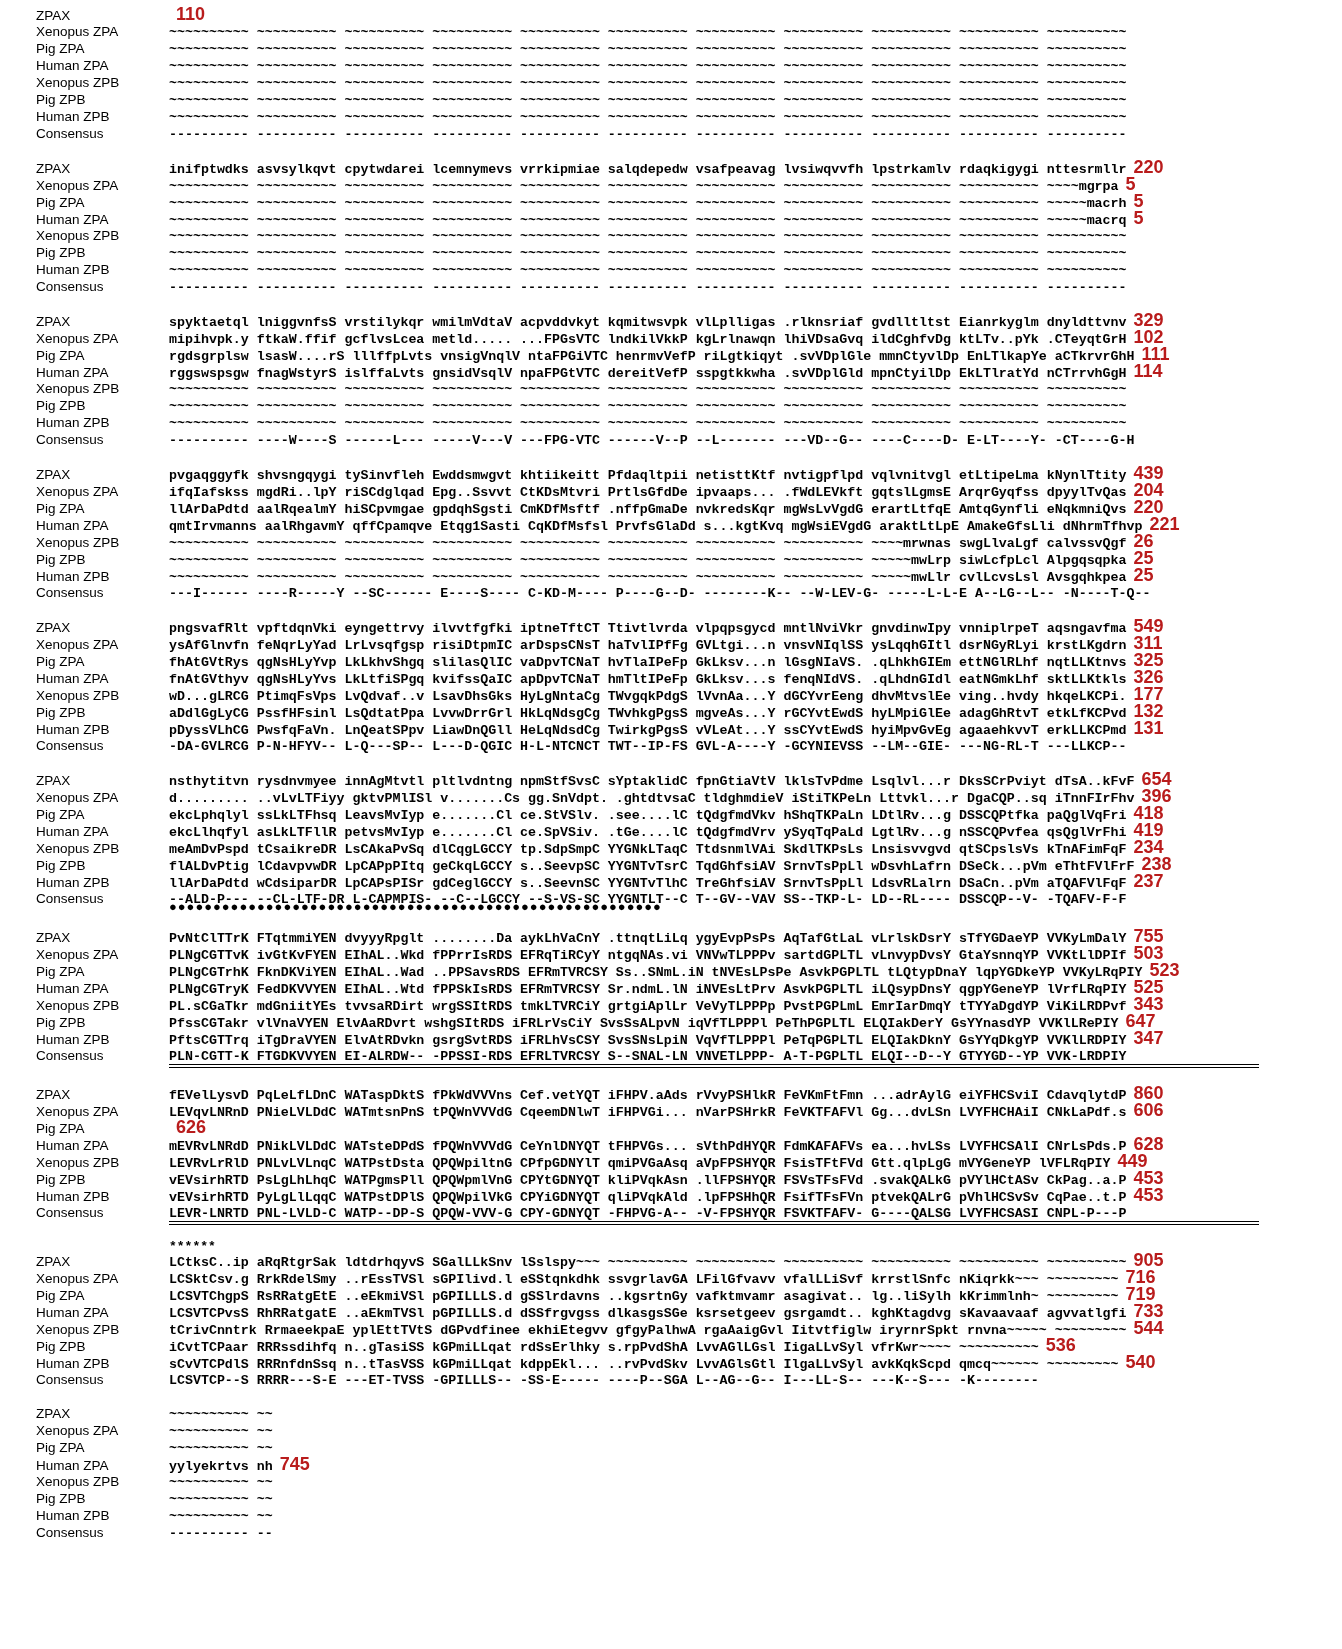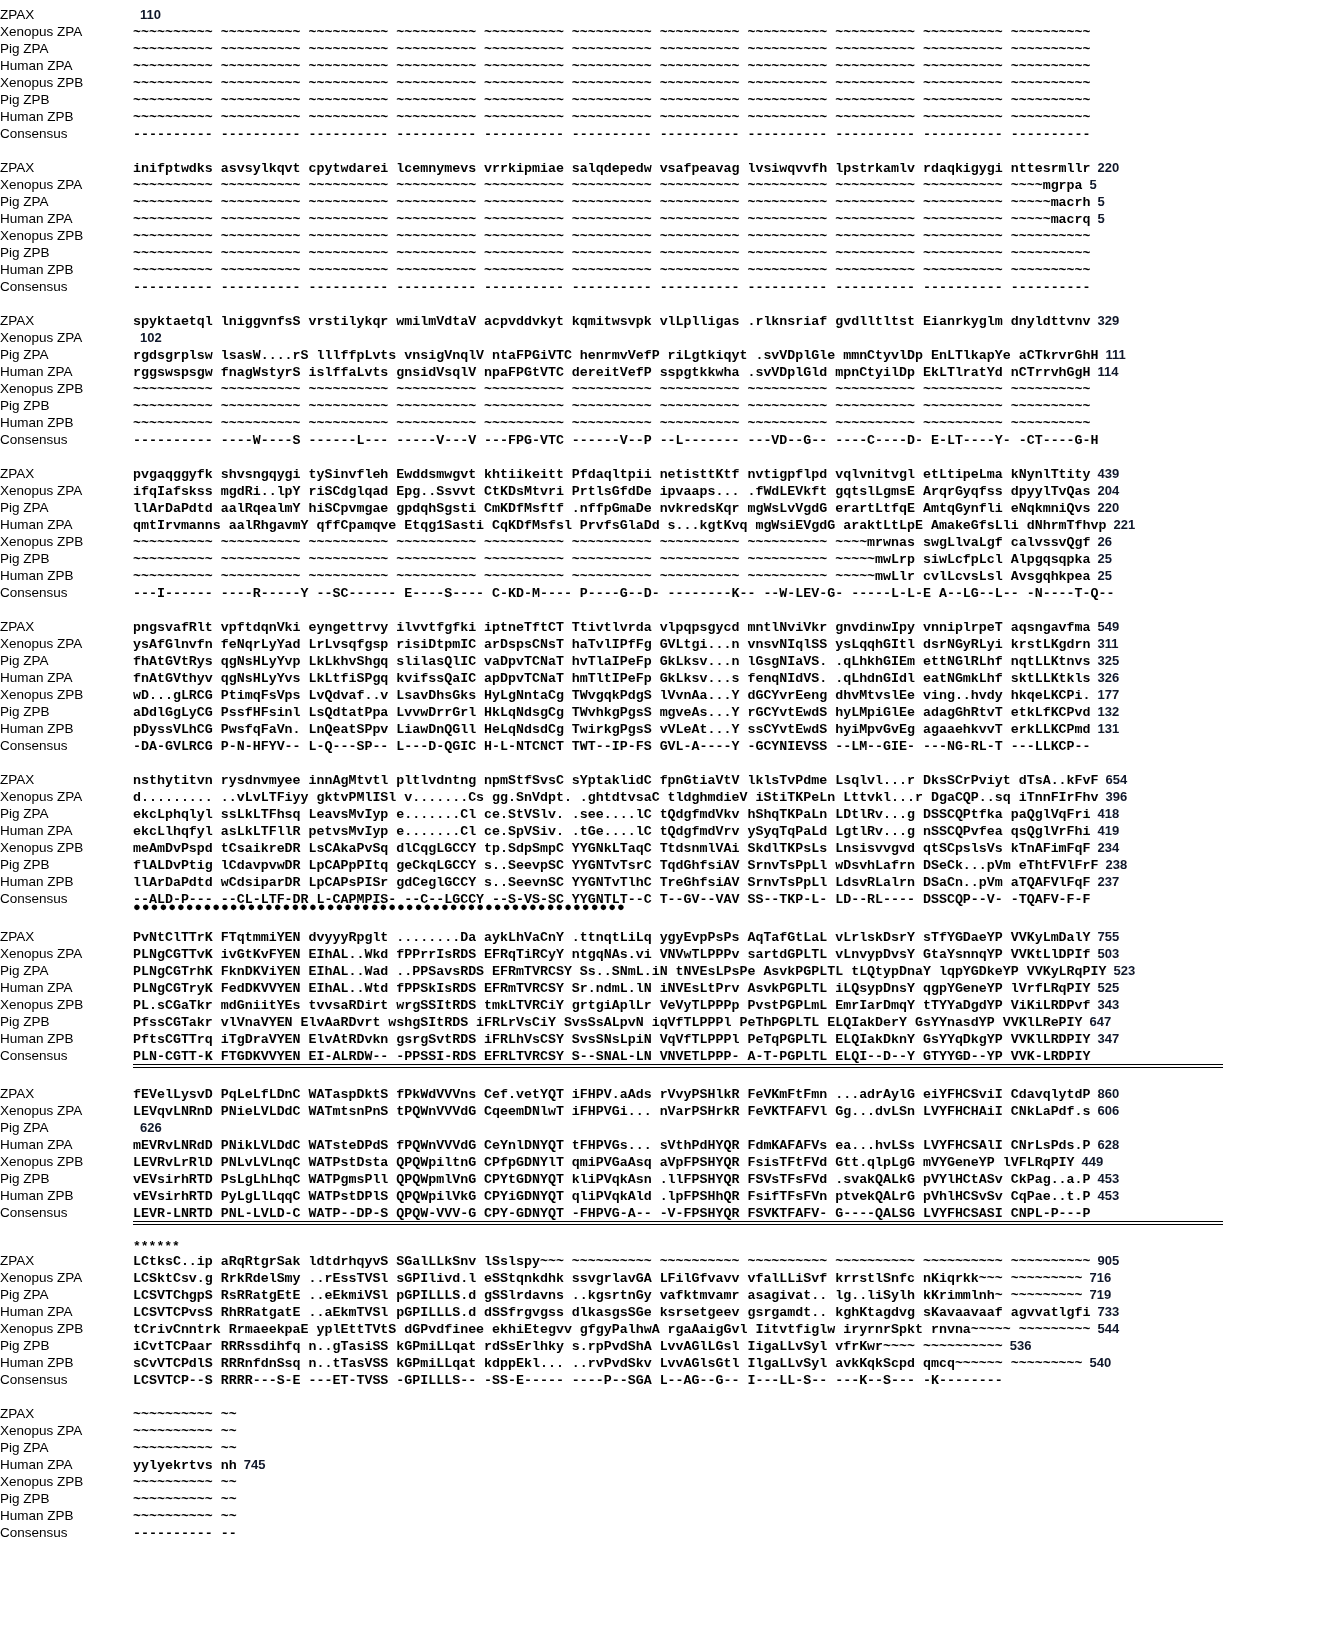--- a/index.html
+++ b/index.html
@@ -9,20 +9,21 @@
   }
   body {
     width: 1342px;
     min-height: 1649px;
     font-family: "Liberation Mono", "DejaVu Sans Mono", monospace;
   }
   .sheet {
     width: 1178px;
     padding: 6px 0 0 0;
     box-sizing: border-box;
+    margin-left: 36px;
   }
   .block {
     margin-bottom: 17px;
   }
   .row {
     display: flex;
     align-items: baseline;
     white-space: pre;
     height: 17px;
     line-height: 17px;
@@ -45,23 +46,23 @@
     letter-spacing: 0px;
     font-weight: bold;
     color: #000;
     white-space: pre;
   }
   .seq.cons {
     font-weight: bold;
   }
   .num {
     font-family: "Liberation Sans", sans-serif;
-    font-size: 13px;
-    font-weight: bold;
-    color: #0f172a;
+    font-size: 18px;
+    font-weight: bold;
+    color: #b91c1c;
     margin-left: 7px;
     white-space: pre;
   }
   .ann-dots {
     display: block;
     height: 6px;
     margin-top: -2px;
     margin-left: 133px;
     letter-spacing: 1px;
     font-size: 13px;
@@ -111,21 +112,21 @@
         <div class="row"><span class="label"><span class="ital">Xenopus</span> ZPA</span><span class="seq">~~~~~~~~~~ ~~~~~~~~~~ ~~~~~~~~~~ ~~~~~~~~~~ ~~~~~~~~~~ ~~~~~~~~~~ ~~~~~~~~~~ ~~~~~~~~~~ ~~~~~~~~~~ ~~~~~~~~~~ ~~~~mgrpa</span><span class="num">5</span></div>
         <div class="row"><span class="label">Pig ZPA</span><span class="seq">~~~~~~~~~~ ~~~~~~~~~~ ~~~~~~~~~~ ~~~~~~~~~~ ~~~~~~~~~~ ~~~~~~~~~~ ~~~~~~~~~~ ~~~~~~~~~~ ~~~~~~~~~~ ~~~~~~~~~~ ~~~~~macrh</span><span class="num">5</span></div>
         <div class="row"><span class="label">Human ZPA</span><span class="seq">~~~~~~~~~~ ~~~~~~~~~~ ~~~~~~~~~~ ~~~~~~~~~~ ~~~~~~~~~~ ~~~~~~~~~~ ~~~~~~~~~~ ~~~~~~~~~~ ~~~~~~~~~~ ~~~~~~~~~~ ~~~~~macrq</span><span class="num">5</span></div>
         <div class="row"><span class="label"><span class="ital">Xenopus</span> ZPB</span><span class="seq">~~~~~~~~~~ ~~~~~~~~~~ ~~~~~~~~~~ ~~~~~~~~~~ ~~~~~~~~~~ ~~~~~~~~~~ ~~~~~~~~~~ ~~~~~~~~~~ ~~~~~~~~~~ ~~~~~~~~~~ ~~~~~~~~~~</span></div>
         <div class="row"><span class="label">Pig ZPB</span><span class="seq">~~~~~~~~~~ ~~~~~~~~~~ ~~~~~~~~~~ ~~~~~~~~~~ ~~~~~~~~~~ ~~~~~~~~~~ ~~~~~~~~~~ ~~~~~~~~~~ ~~~~~~~~~~ ~~~~~~~~~~ ~~~~~~~~~~</span></div>
         <div class="row"><span class="label">Human ZPB</span><span class="seq">~~~~~~~~~~ ~~~~~~~~~~ ~~~~~~~~~~ ~~~~~~~~~~ ~~~~~~~~~~ ~~~~~~~~~~ ~~~~~~~~~~ ~~~~~~~~~~ ~~~~~~~~~~ ~~~~~~~~~~ ~~~~~~~~~~</span></div>
         <div class="row"><span class="label">Consensus</span><span class="seq cons">---------- ---------- ---------- ---------- ---------- ---------- ---------- ---------- ---------- ---------- ----------</span></div>
       </div>
       <div class="block">
         <div class="row"><span class="label">ZPAX</span><span class="seq">spyktaetql lniggvnfsS vrstilykqr wmilmVdtaV acpvddvkyt kqmitwsvpk vlLplligas .rlknsriaf gvdlltltst Eianrkyglm dnyldttvnv</span><span class="num">329</span></div>
-        <div class="row"><span class="label"><span class="ital">Xenopus</span> ZPA</span><span class="num">102</span></div>
+        <div class="row"><span class="label"><span class="ital">Xenopus</span> ZPA</span><span class="seq">mipihvpk.y ftkaW.ffif gcflvsLcea metld..... ...FPGsVTC lndkilVkkP kgLrlnawqn lhiVDsaGvq ildCghfvDg ktLTv..pYk .CTeyqtGrH</span><span class="num">102</span></div>
         <div class="row"><span class="label">Pig ZPA</span><span class="seq">rgdsgrplsw lsasW....rS lllffpLvts vnsigVnqlV ntaFPGiVTC henrmvVefP riLgtkiqyt .svVDplGle mmnCtyvlDp EnLTlkapYe aCTkrvrGhH</span><span class="num">111</span></div>
         <div class="row"><span class="label">Human ZPA</span><span class="seq">rggswspsgw fnagWstyrS islffaLvts gnsidVsqlV npaFPGtVTC dereitVefP sspgtkkwha .svVDplGld mpnCtyilDp EkLTlratYd nCTrrvhGgH</span><span class="num">114</span></div>
         <div class="row"><span class="label"><span class="ital">Xenopus</span> ZPB</span><span class="seq">~~~~~~~~~~ ~~~~~~~~~~ ~~~~~~~~~~ ~~~~~~~~~~ ~~~~~~~~~~ ~~~~~~~~~~ ~~~~~~~~~~ ~~~~~~~~~~ ~~~~~~~~~~ ~~~~~~~~~~ ~~~~~~~~~~</span></div>
         <div class="row"><span class="label">Pig ZPB</span><span class="seq">~~~~~~~~~~ ~~~~~~~~~~ ~~~~~~~~~~ ~~~~~~~~~~ ~~~~~~~~~~ ~~~~~~~~~~ ~~~~~~~~~~ ~~~~~~~~~~ ~~~~~~~~~~ ~~~~~~~~~~ ~~~~~~~~~~</span></div>
         <div class="row"><span class="label">Human ZPB</span><span class="seq">~~~~~~~~~~ ~~~~~~~~~~ ~~~~~~~~~~ ~~~~~~~~~~ ~~~~~~~~~~ ~~~~~~~~~~ ~~~~~~~~~~ ~~~~~~~~~~ ~~~~~~~~~~ ~~~~~~~~~~ ~~~~~~~~~~</span></div>
         <div class="row"><span class="label">Consensus</span><span class="seq cons">---------- ----W----S ------L--- -----V---V ---FPG-VTC ------V--P --L------- ---VD--G-- ----C----D- E-LT----Y- -CT----G-H</span></div>
       </div>
       <div class="block">
         <div class="row"><span class="label">ZPAX</span><span class="seq">pvgaqggyfk shvsngqygi tySinvfleh Ewddsmwgvt khtiikeitt Pfdaqltpii netisttKtf nvtigpflpd vqlvnitvgl etLtipeLma kNynlTtity</span><span class="num">439</span></div>
         <div class="row"><span class="label"><span class="ital">Xenopus</span> ZPA</span><span class="seq">ifqIafskss mgdRi..lpY riSCdglqad Epg..Ssvvt CtKDsMtvri PrtlsGfdDe ipvaaps... .fWdLEVkft gqtslLgmsE ArqrGyqfss dpyylTvQas</span><span class="num">204</span></div>

